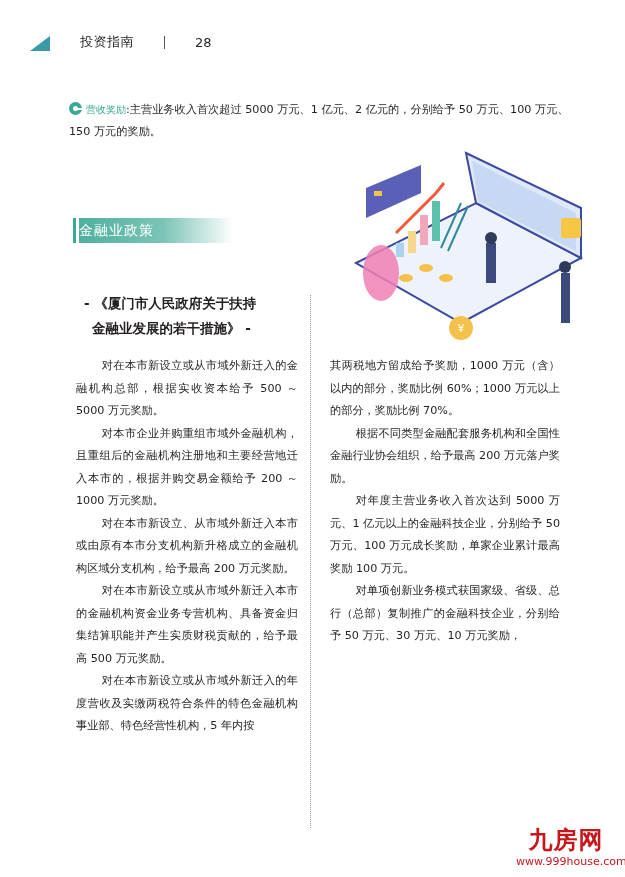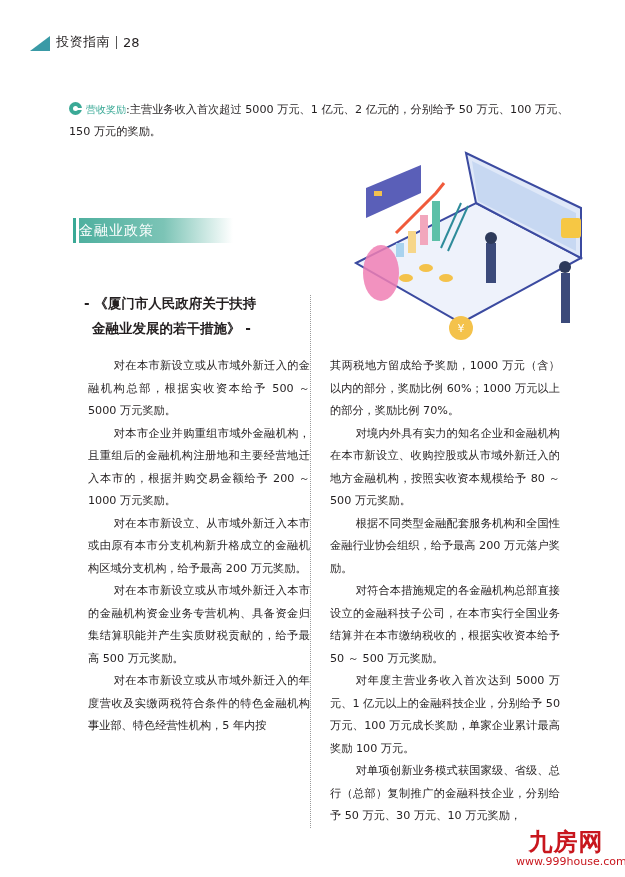--- a/index.html
+++ b/index.html
@@ -1,20 +1,20 @@
 <!DOCTYPE html>
 <html><head>
 <meta charset="utf-8">
 <style>
   html, body { margin: 0; padding: 0; }
   body {
     width: 625px; height: 877px; background: #ffffff; position: relative; overflow: hidden;
     font-family: "DejaVu Sans", "Liberation Sans", sans-serif; color: #231f20;
   }
-  .header { position: absolute; left: 30px; top: 33px; height: 18px; display: flex; align-items: center; }
+  .header { position: absolute; left: 30px; top: 33px; height: 18px; display: flex; align-items: center; gap: 24px; }
   .header .tri { width: 0; height: 0; border-left: 20px solid transparent; border-bottom: 15px solid #3a9aa6; margin-right: 6px; margin-top: 2px; }
   .header .title { font-size: 13px; color: #231f20; letter-spacing: 0.5px; }
   .header .sep { width: 1px; height: 13px; background: #555; margin: 0 6px; }
   .header .page { font-size: 13px; color: #231f20; }
 
   .reward { position: absolute; left: 69px; top: 99px; width: 500px; font-size: 11.2px; line-height: 22px; color: #231f20; }
   .reward .icon { display: inline-block; width: 13px; height: 13px; border-radius: 50%; background: #3aa996; position: relative; vertical-align: -2px; margin-right: 4px; }
   .reward .icon::after { content: ""; position: absolute; left: 4px; top: 4px; width: 5px; height: 5px; border-radius: 50%; background: #fff; }
   .reward .icon::before { content: ""; position: absolute; left: 8px; top: 5.5px; width: 6px; height: 2px; background: #fff; }
   .reward .label { color: #3aa996; font-size: 10px; }
@@ -25,27 +25,27 @@
   .section .bar { width: 3px; background: #3aa996; margin-right: 3px; }
   .section .band { flex: 1; background: linear-gradient(90deg, #4fb09f 0%, #7cc4b6 55%, #ffffff 100%); color: #fff; font-size: 14px; line-height: 25px; letter-spacing: 1px; }
 
   .subtitle { position: absolute; left: 80px; top: 291px; width: 220px; font-size: 13.5px; line-height: 25px; font-weight: bold; color: #231f20; }
   .subtitle .l1 { padding-left: 4px; }
   .subtitle .l2 { padding-left: 12px; }
 
   .divider { position: absolute; left: 310px; top: 295px; height: 533px; border-left: 1px dotted #9a9a9a; }
 
   .col { position: absolute; top: 355px; width: 222px; font-size: 11.2px; line-height: 22.5px; color: #231f20; }
-  .col.left { left: 88px; }
+  .col.left { left: 76px; }
   .col.right { left: 330px; width: 230px; }
   .col p { margin: 0; text-indent: 2.3em; text-align: justify; }
   .col p.cont { text-indent: 0; }
 
   .watermark { position: absolute; left: 516px; top: 828px; width: 100px; text-align: center; }
-  .watermark .logo { font-size: 24px; color: #c8161d; font-weight: bold; letter-spacing: 1px; line-height: 28px; font-family: Liberation Sans, sans-serif; }
+  .watermark .logo { font-size: 24px; color: #c8161d; font-weight: bold; letter-spacing: 1px; line-height: 28px; font-family: Liberation Mono, monospace; }
   .watermark .url { font-size: 11px; color: #c8161d; line-height: 11px; }
 </style>
 </head>
 <body>
 
 <div class="header">
   <span class="tri"></span>
   <span class="title">投资指南</span>
   <span class="sep"></span>
   <span class="page">28</span>
@@ -106,23 +106,21 @@
 <div class="col left">
   <p>对在本市新设立或从市域外新迁入的金融机构总部，根据实收资本给予 500 ～ 5000 万元奖励。</p>
   <p>对本市企业并购重组市域外金融机构，且重组后的金融机构注册地和主要经营地迁入本市的，根据并购交易金额给予 200 ～ 1000 万元奖励。</p>
   <p>对在本市新设立、从市域外新迁入本市或由原有本市分支机构新升格成立的金融机构区域分支机构，给予最高 200 万元奖励。</p>
   <p>对在本市新设立或从市域外新迁入本市的金融机构资金业务专营机构、具备资金归集结算职能并产生实质财税贡献的，给予最高 500 万元奖励。</p>
   <p>对在本市新设立或从市域外新迁入的年度营收及实缴两税符合条件的特色金融机构事业部、特色经营性机构，5 年内按</p>
 </div>
 
 <div class="col right">
   <p class="cont">其两税地方留成给予奖励，1000 万元（含）以内的部分，奖励比例 60%；1000 万元以上的部分，奖励比例 70%。</p>
-  <p>对境内外具有实力的知名企业和金融机构在本市新设立、收购控股或从市域外新迁入的地方金融机构，按照实收资本规模给予 80 ～ 500 万元奖励。</p>
   <p>根据不同类型金融配套服务机构和全国性金融行业协会组织，给予最高 200 万元落户奖励。</p>
-  <p>对符合本措施规定的各金融机构总部直接设立的金融科技子公司，在本市实行全国业务结算并在本市缴纳税收的，根据实收资本给予 50 ～ 500 万元奖励。</p>
   <p>对年度主营业务收入首次达到 5000 万元、1 亿元以上的金融科技企业，分别给予 50 万元、100 万元成长奖励，单家企业累计最高奖励 100 万元。</p>
   <p>对单项创新业务模式获国家级、省级、总行（总部）复制推广的金融科技企业，分别给予 50 万元、30 万元、10 万元奖励，</p>
 </div>
 
 <div class="watermark">
   <div class="logo">九房网</div>
   <div class="url">www.999house.com</div>
 </div>
 
 </body></html>

